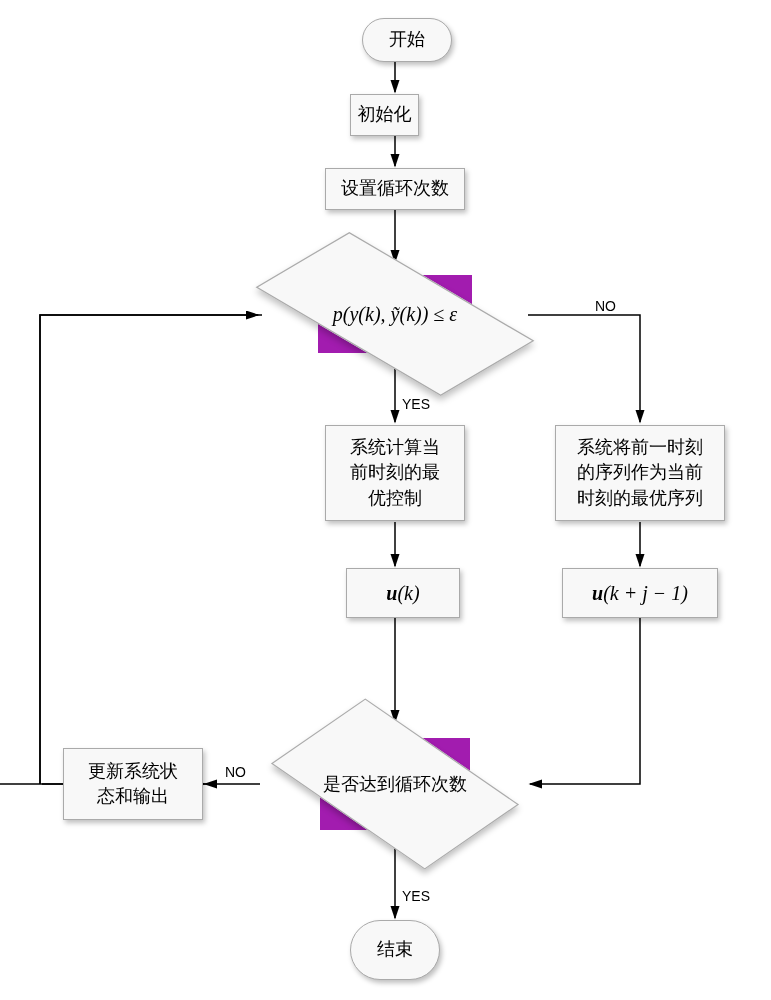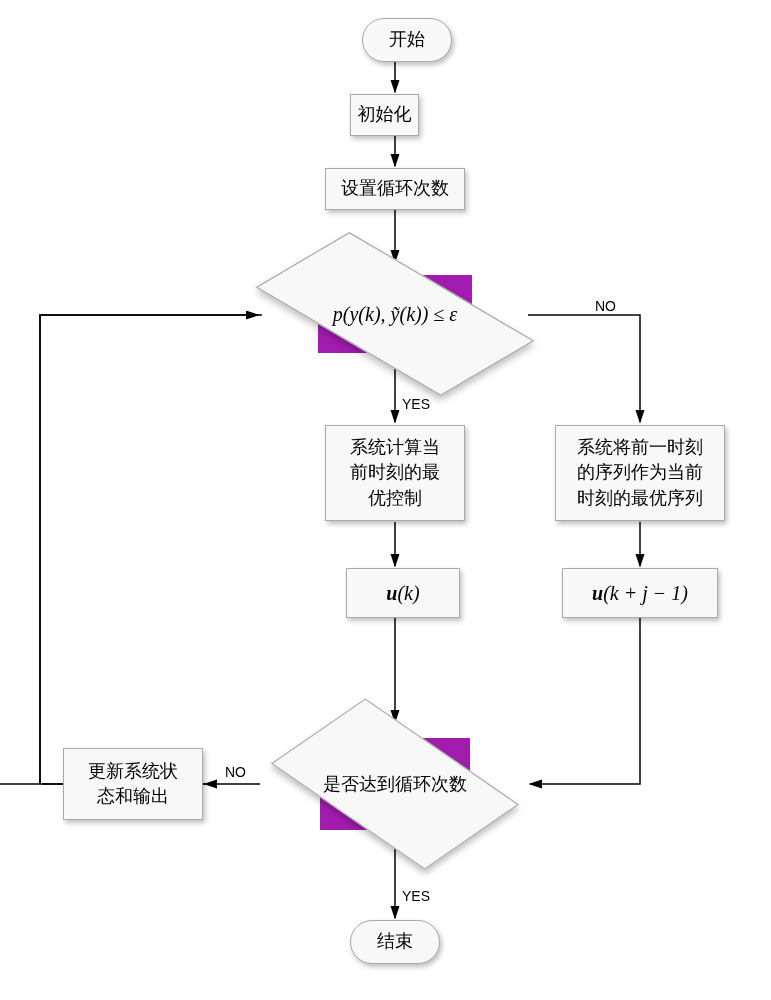--- a/index.html
+++ b/index.html
@@ -189,15 +189,15 @@
 
 <div class="label" style="left:225px; top:764px;">NO</div>
 
 <div class="label" style="left:402px; top:888px;">YES</div>
 
 <div class="node process" style="left:63px; top:748px; width:140px; height:72px; padding:6px;">
   <span style="white-space:pre-line;">更新系统状
 态和输出</span>
 </div>
 
-<div class="node terminator" style="left:350px; top:920px; width:90px; height:44px;">
+<div class="node terminator" style="left:350px; top:920px; width:90px; height:60px;">
   <span>结束</span>
 </div>
 
 </body></html>

